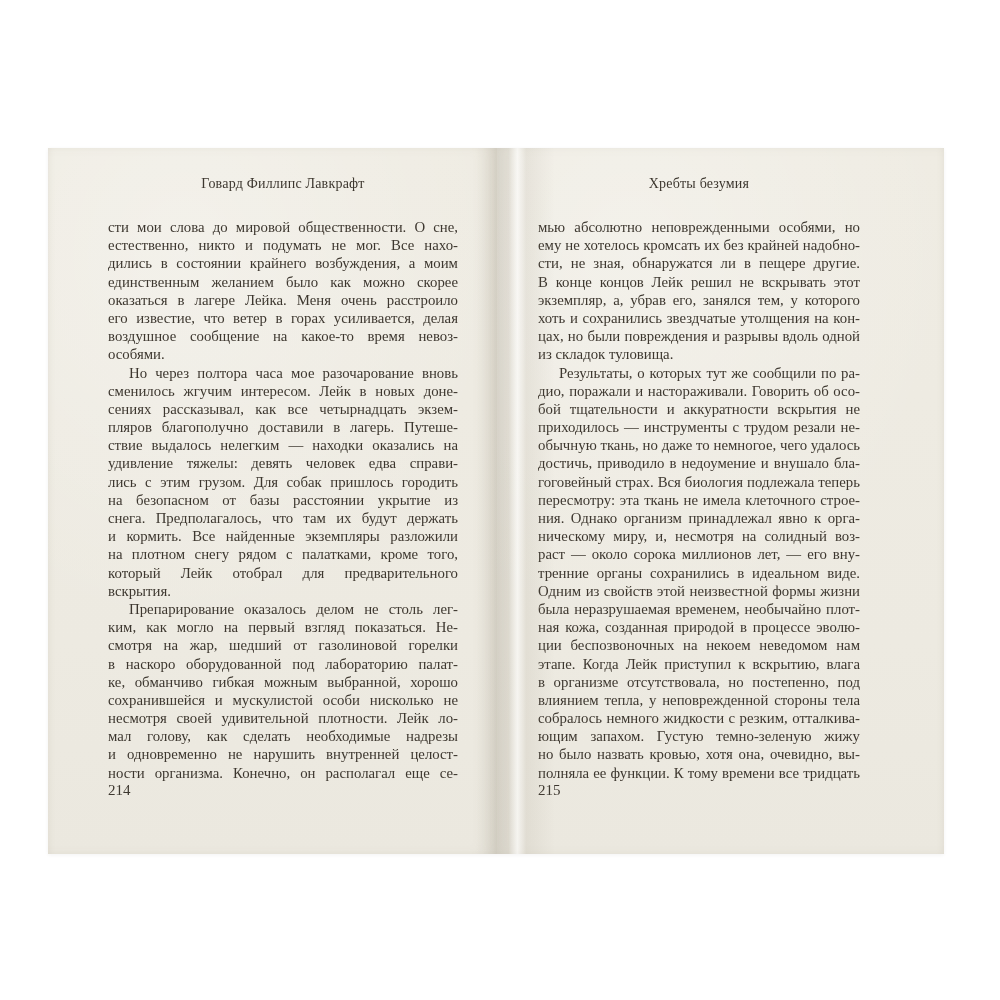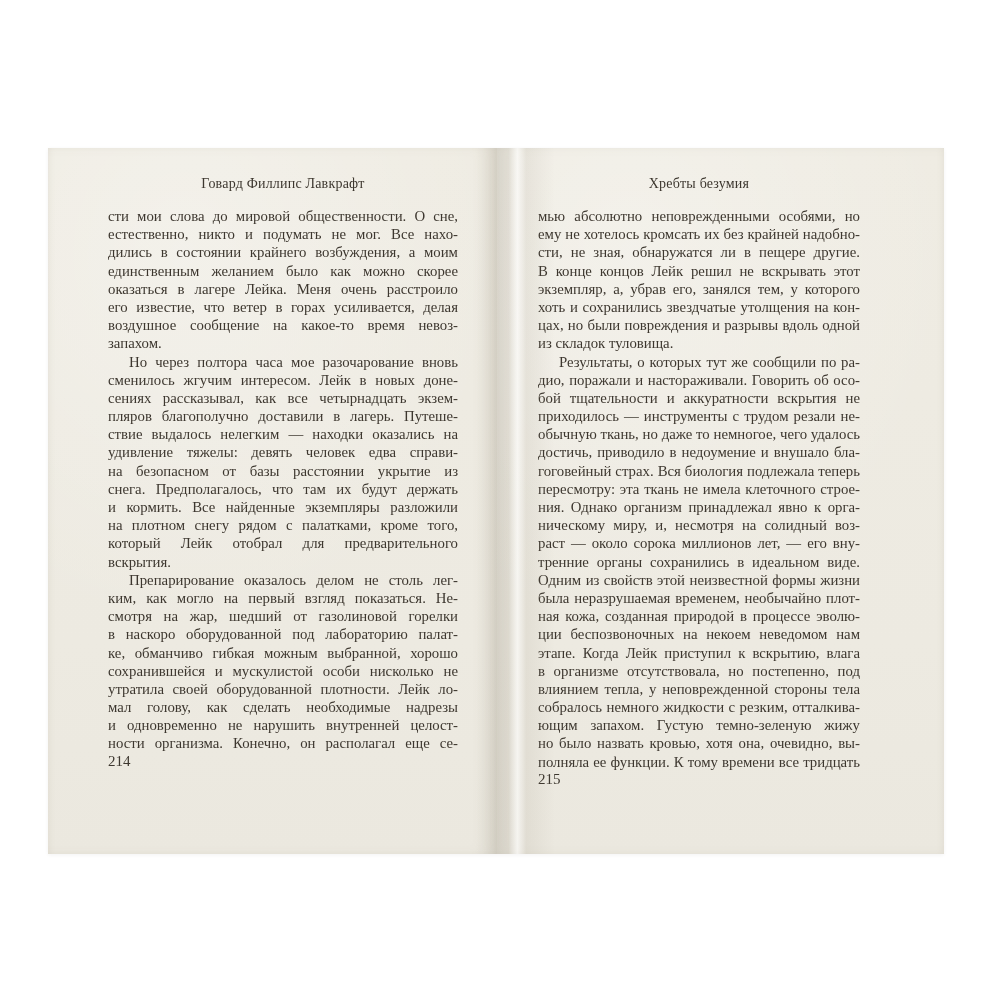--- a/index.html
+++ b/index.html
@@ -45,21 +45,21 @@
     background:linear-gradient(90deg,
       rgba(130,120,100,0) 0%,
       rgba(130,120,100,0.10) 42%,
       rgba(255,255,255,0.55) 53%,
       rgba(130,120,100,0.10) 64%,
       rgba(130,120,100,0) 100%);
   }
   .running-head{
     font-size:14px;line-height:16px;height:16px;
     text-align:center;
-    margin-bottom:15px;
+    margin-bottom:26px;
     color:var(--ink,#3d372f);
     letter-spacing:0.2px;
   }
   .text-block{
     font-size:14.8px;
     --lh:18.2px;
   }
   .line{
     height:var(--lh);line-height:var(--lh);
     text-align:justify;
@@ -89,40 +89,41 @@
     <div class="page left">
       <div class="running-head">Говард Филлипс Лавкрафт</div>
       <div class="text-block">
           <div class="line">сти мои слова до мировой общественности. О сне,</div>
           <div class="line">естественно, никто и подумать не мог. Все нахо-</div>
           <div class="line">дились в состоянии крайнего возбуждения, а моим</div>
           <div class="line">единственным желанием было как можно скорее</div>
           <div class="line">оказаться в лагере Лейка. Меня очень расстроило</div>
           <div class="line">его известие, что ветер в горах усиливается, делая</div>
           <div class="line">воздушное сообщение на какое-то время невоз-</div>
-          <div class="line end">запахом.</div>
+          <div class="line end">особями.</div>
           <div class="line indent">Но через полтора часа мое разочарование вновь</div>
           <div class="line">сменилось жгучим интересом. Лейк в новых доне-</div>
           <div class="line">сениях рассказывал, как все четырнадцать экзем-</div>
           <div class="line">пляров благополучно доставили в лагерь. Путеше-</div>
           <div class="line">ствие выдалось нелегким — находки оказались на</div>
           <div class="line">удивление тяжелы: девять человек едва справи-</div>
+          <div class="line">лись с этим грузом. Для собак пришлось городить</div>
           <div class="line">на безопасном от базы расстоянии укрытие из</div>
           <div class="line">снега. Предполагалось, что там их будут держать</div>
           <div class="line">и кормить. Все найденные экземпляры разложили</div>
           <div class="line">на плотном снегу рядом с палатками, кроме того,</div>
           <div class="line">который Лейк отобрал для предварительного</div>
           <div class="line end">вскрытия.</div>
           <div class="line indent">Препарирование оказалось делом не столь лег-</div>
           <div class="line">ким, как могло на первый взгляд показаться. Не-</div>
           <div class="line">смотря на жар, шедший от газолиновой горелки</div>
           <div class="line">в наскоро оборудованной под лабораторию палат-</div>
           <div class="line">ке, обманчиво гибкая можным выбранной, хорошо</div>
           <div class="line">сохранившейся и мускулистой особи нисколько не</div>
-          <div class="line">утратила своей оборудованной плотности. Лейк ло-</div>
+          <div class="line">несмотря своей удивительной плотности. Лейк ло-</div>
           <div class="line">мал голову, как сделать необходимые надрезы</div>
           <div class="line">и одновременно не нарушить внутренней целост-</div>
           <div class="line">ности организма. Конечно, он располагал еще се-</div>
         </div>
       <div class="page-number">214</div>
     </div>
 
     <div class="page right">
       <div class="running-head">Хребты безумия</div>
       <div class="text-block">

